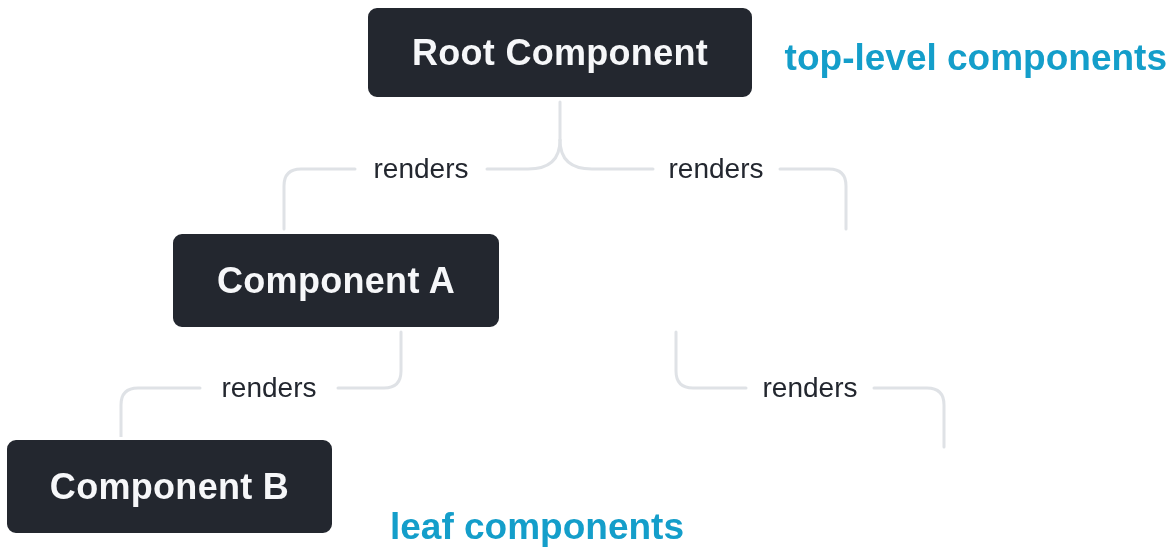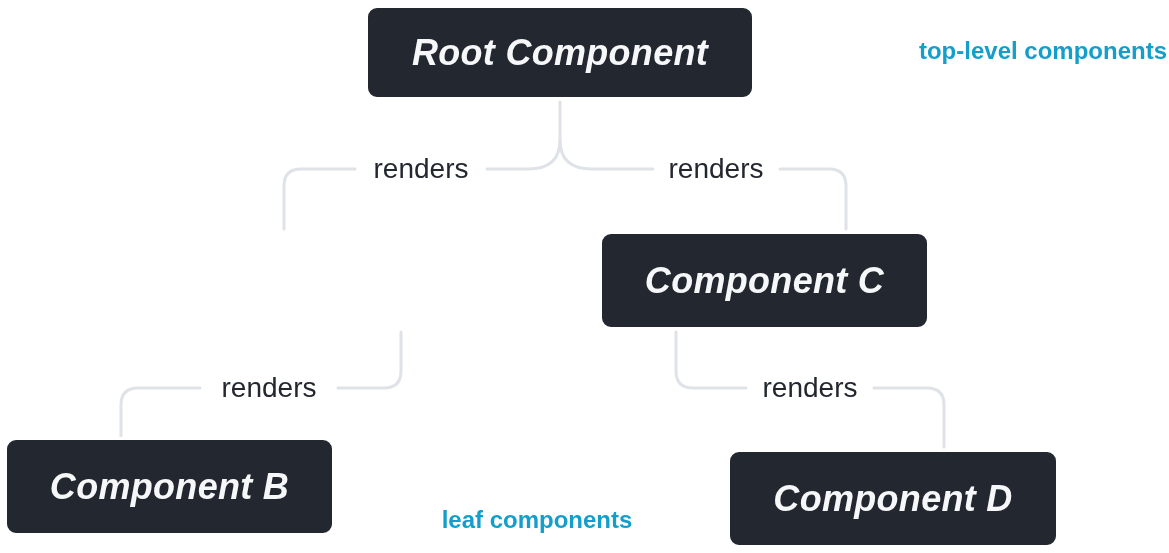--- a/index.html
+++ b/index.html
@@ -41,21 +41,20 @@
     border:3px solid var(--node-border);
     border-radius:12px;
     color:var(--node-text);
     display:flex;
     align-items:center;
     justify-content:center;
     font-size:36px;
     font-weight:600;
     letter-spacing:.3px;
     text-align:center;
-    font-style:italic;
   }
   #node-root{left:365px; top:5px;  width:390px; height:95px;}
   #node-a   {left:170px; top:231px; width:332px; height:99px;}
   #node-c   {left:599px; top:231px; width:331px; height:99px;}
   #node-b   {left:4px;   top:437px; width:331px; height:99px;}
   #node-d   {left:727px; top:449px; width:332px; height:99px;}
   .edge-label{
     position:absolute;
     transform:translate(-50%,-50%);
     font-size:28px;
@@ -64,21 +63,21 @@
     background:var(--background);
     padding:0 10px;
     white-space:nowrap;
   }
   #renders-top-left    {left:421px; top:169px;}
   #renders-top-right   {left:716px; top:169px;}
   #renders-bottom-left {left:269px; top:388px;}
   #renders-bottom-right{left:810px; top:388px;}
   .annotation{
     position:absolute;
-    font-size:24px;
+    font-size:37px;
     font-weight:700;
     color:var(--annotation-blue);
     white-space:nowrap;
   }
   #annotation-top{right:2px; top:37px;}
   #annotation-bottom{left:537px; top:506px; transform:translateX(-50%);}
 </style>
 </head>
 <body>
 
@@ -93,32 +92,29 @@
     <path d="M 401 332 L 401 371 Q 401 388 384 388 L 338 388"></path>
     <path d="M 200 388 L 138 388 Q 121 388 121 405 L 121 447"></path>
     <path d="M 676 332 L 676 371 Q 676 388 693 388 L 746 388"></path>
     <path d="M 874 388 L 927 388 Q 944 388 944 405 L 944 447"></path>
   </svg>
 
   <div class="node" id="node-root">
     <span>Root Component</span>
   </div>
 
+  <div class="node" id="node-a">
+    <span>Component A</span>
+  </div>
 
-  <div class="node" id="node-c">
-    <span>Component C</span>
-  </div>
 
   <div class="node" id="node-b">
     <span>Component B</span>
   </div>
 
-  <div class="node" id="node-d">
-    <span>Component D</span>
-  </div>
 
   <span class="edge-label" id="renders-top-left">renders</span>
   <span class="edge-label" id="renders-top-right">renders</span>
   <span class="edge-label" id="renders-bottom-left">renders</span>
   <span class="edge-label" id="renders-bottom-right">renders</span>
 
   <span class="annotation" id="annotation-top">top-level components</span>
   <span class="annotation" id="annotation-bottom">leaf components</span>
 
 </div>

